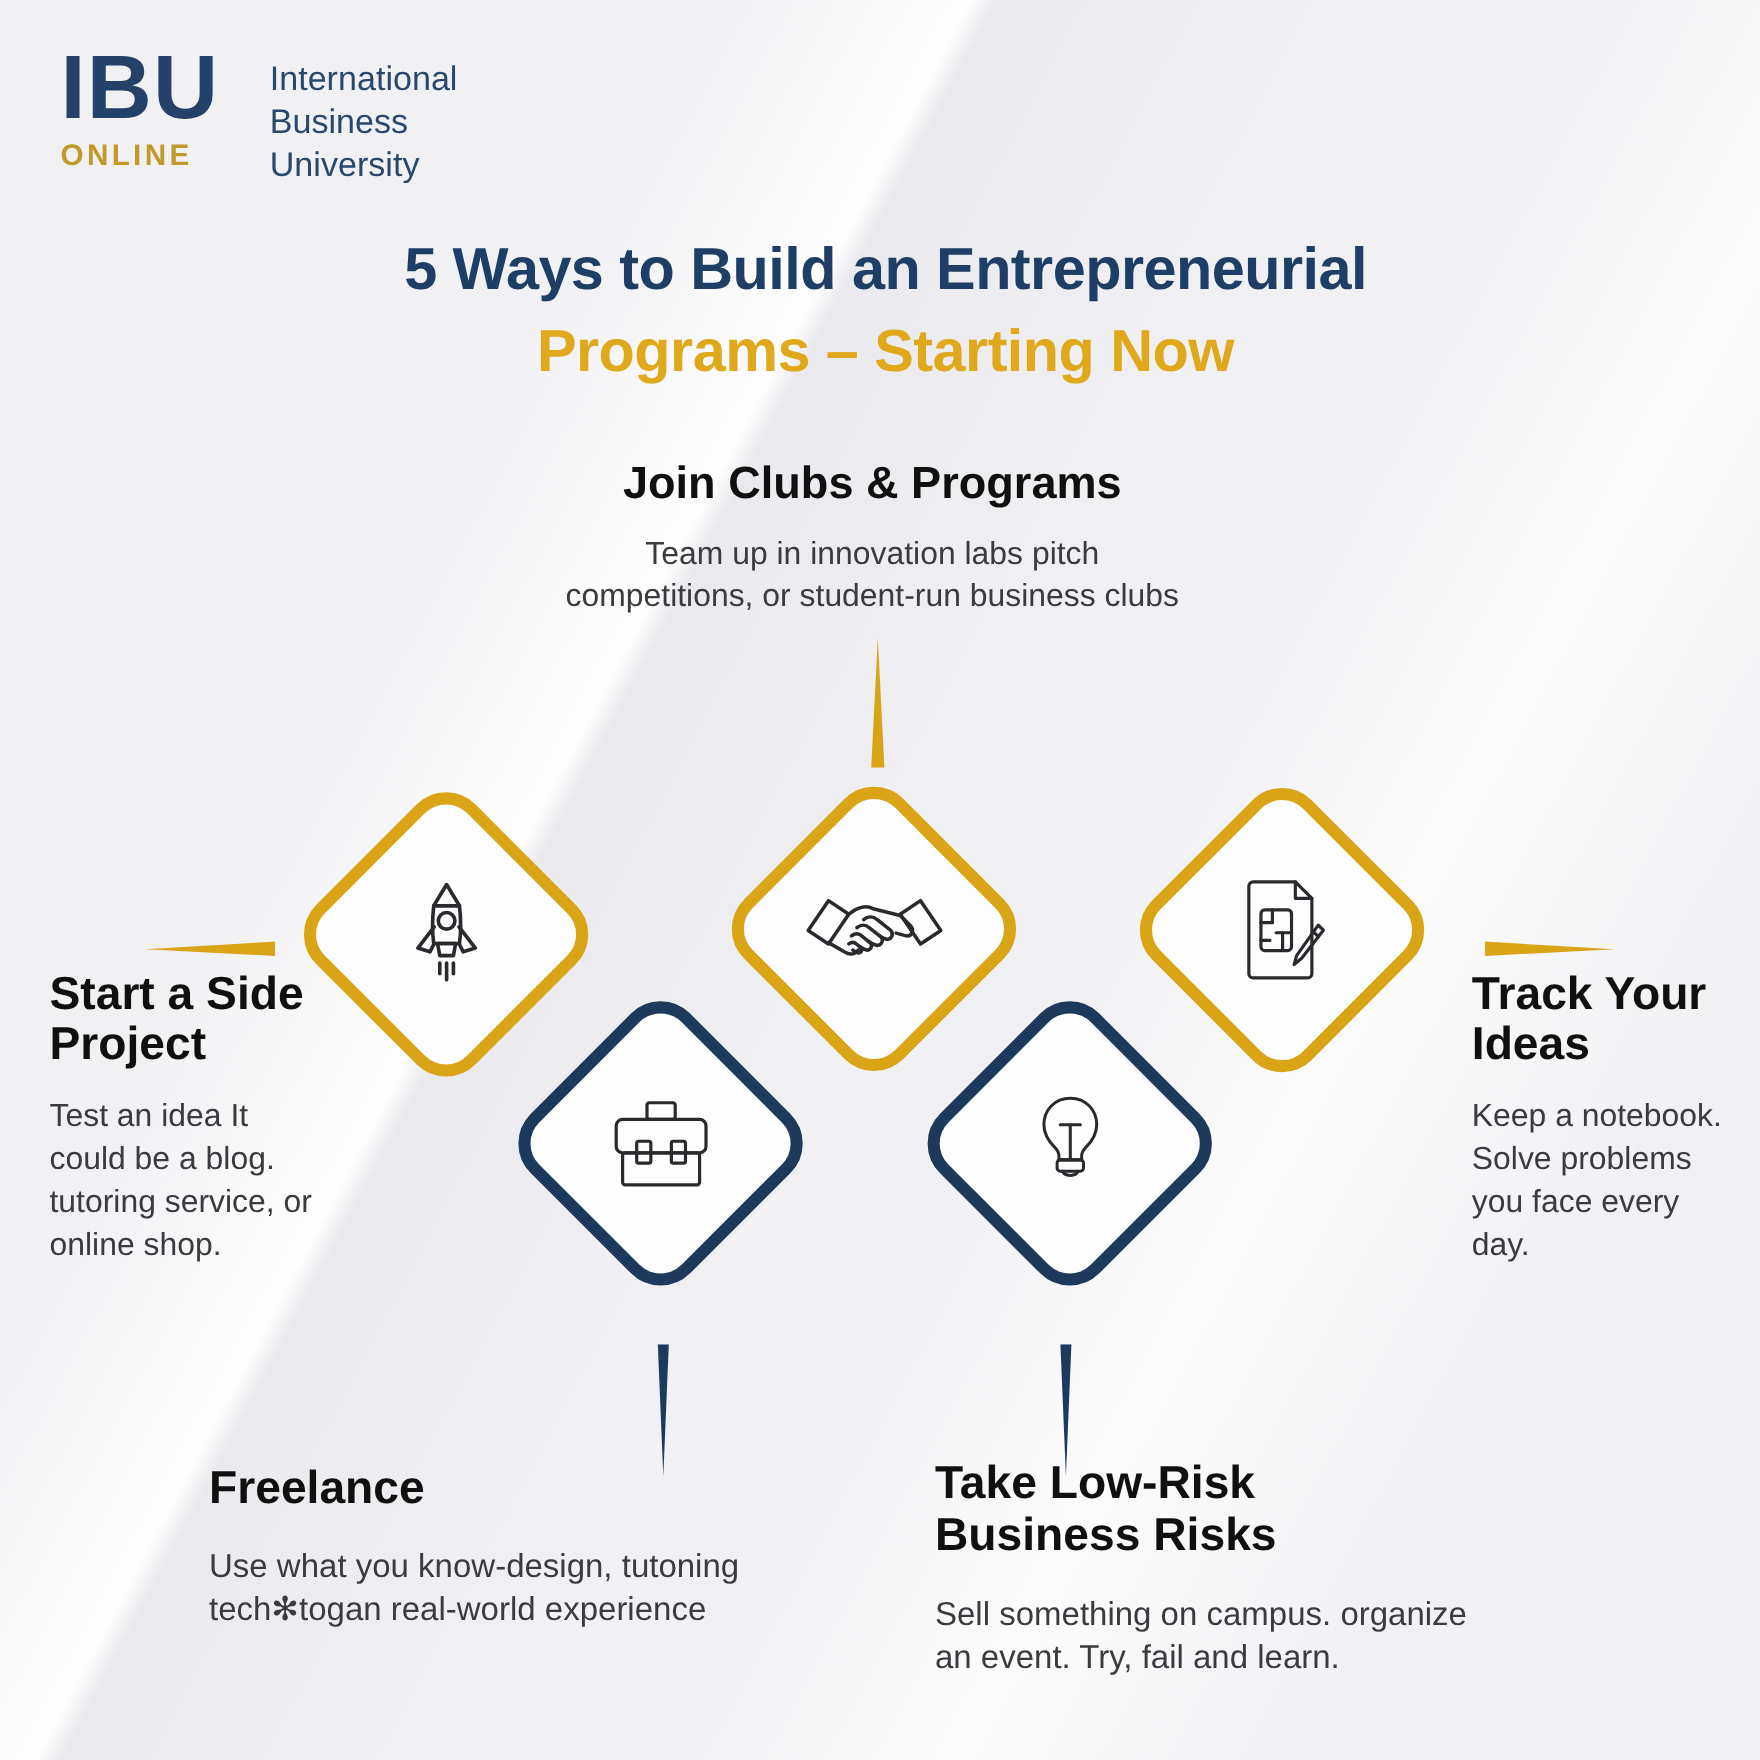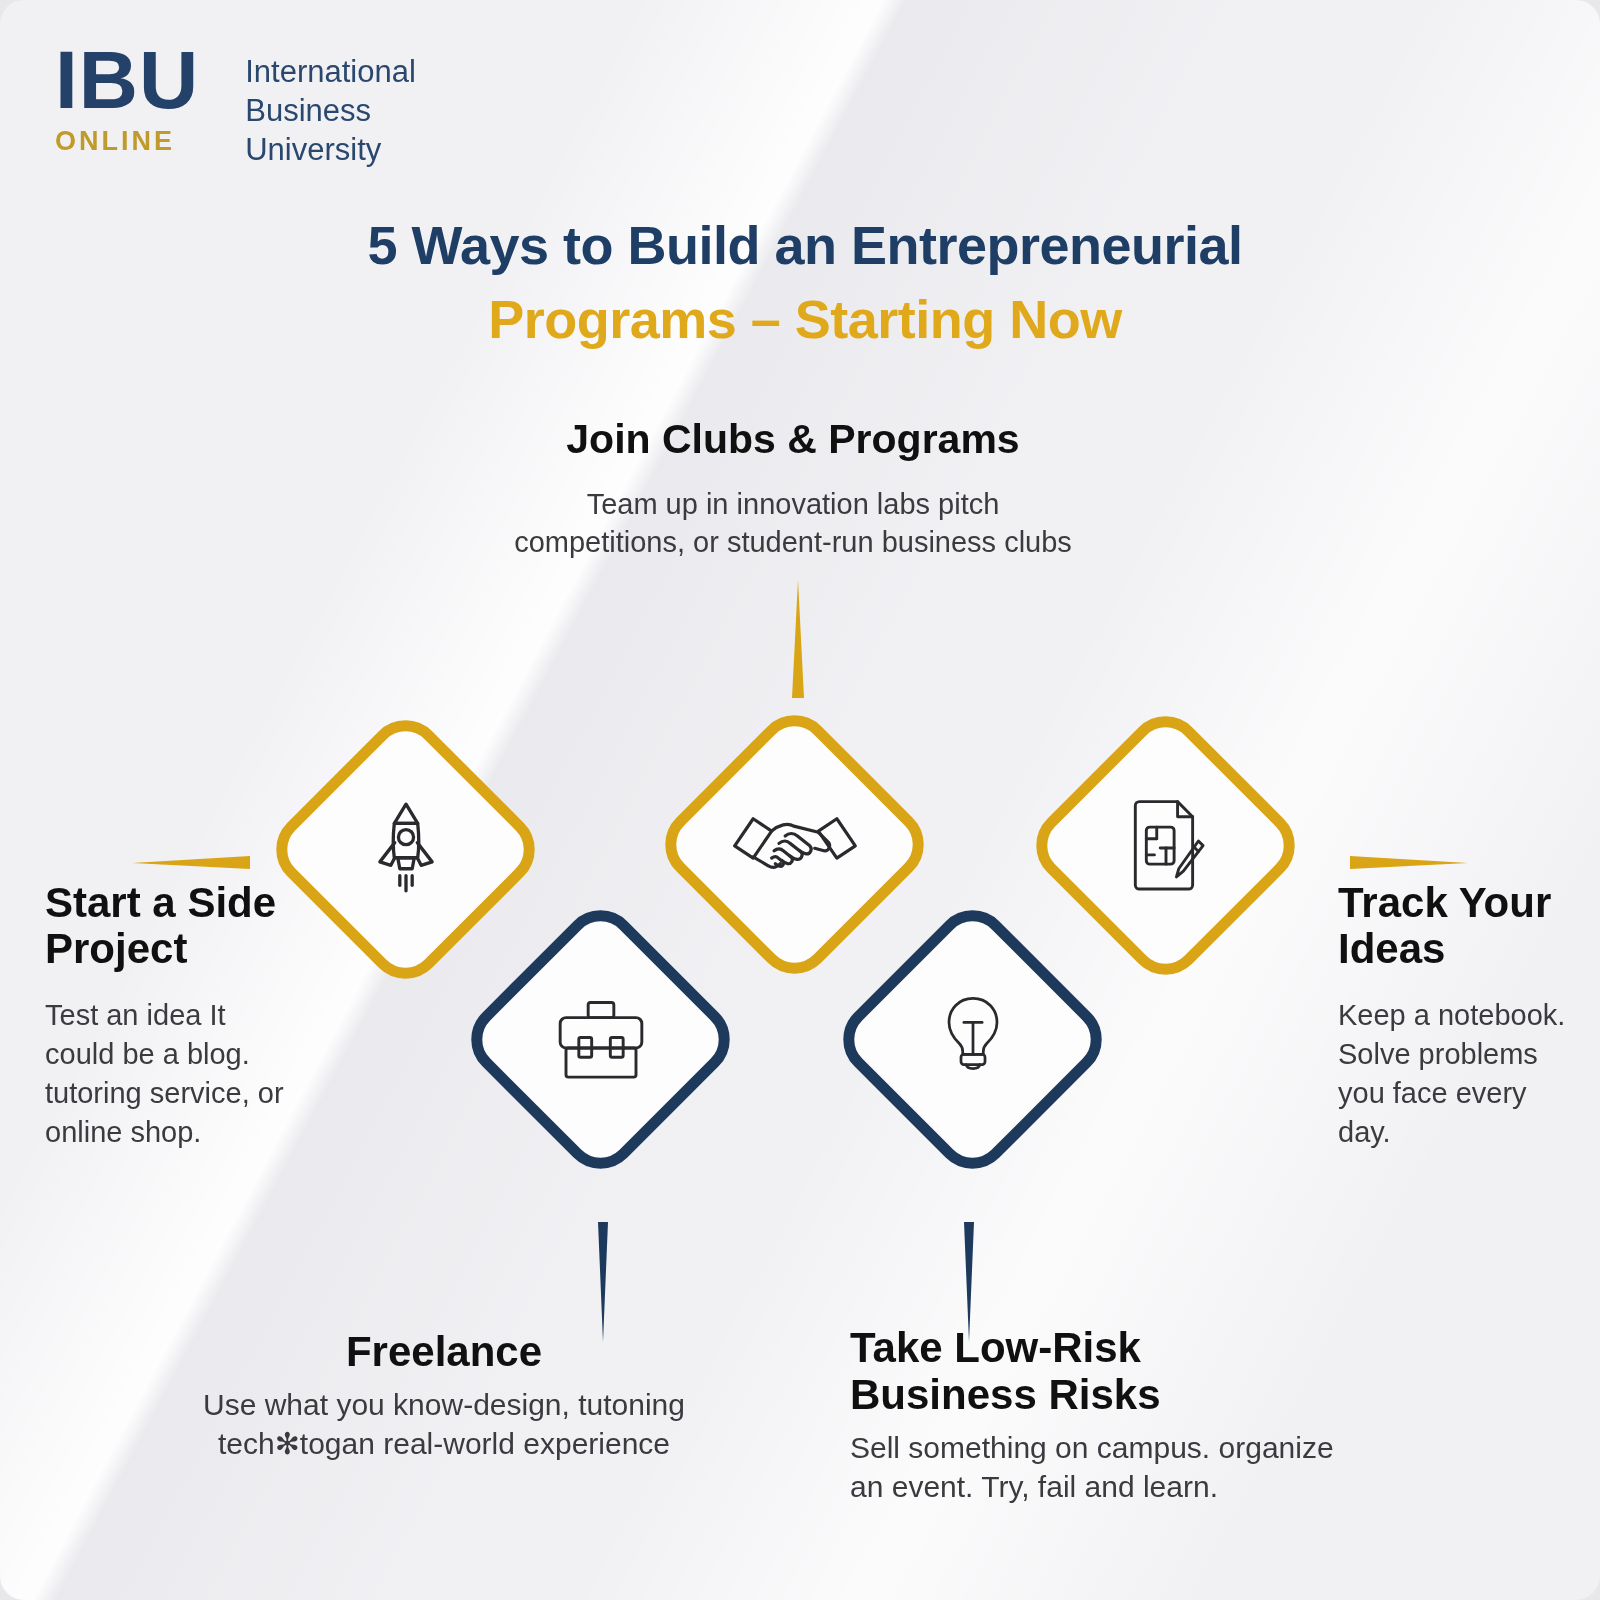--- a/index.html
+++ b/index.html
@@ -6,21 +6,20 @@
   html, body { background: #e8e8ea; }
   .canvas {
     position: relative;
     width: 1600px; height: 1600px;
     overflow: hidden;
     font-family: "Liberation Sans", sans-serif;
     background:
       linear-gradient(118deg, rgba(255,255,255,0) 26%, rgba(255,255,255,0.9) 36%, rgba(222,222,228,0.35) 37%, rgba(255,255,255,0) 52%),
       linear-gradient(118deg, rgba(255,255,255,0) 58%, rgba(255,255,255,0.75) 70%, rgba(255,255,255,0) 84%),
       #f1f1f4;
-    border-radius: 24px;
   }
 
   
   .logo { position: absolute; left: 55px; top: 42px; display: flex; gap: 46px; }
   .logo-acronym { font-size: 82px; font-weight: 700; color: #24416a; letter-spacing: 1px; line-height: 0.92; }
   .logo-online { font-size: 27px; font-weight: 700; color: #c09a2b; letter-spacing: 3px; margin-top: 9px; }
   .logo-name { padding-top: 10px; font-size: 31px; color: #2a486e; line-height: 1.26; font-weight: 400; }
 
   
   .title { position: absolute; left: 0; right: 0; top: 208px; text-align: center; font-weight: 700; font-size: 54px; line-height: 74px; letter-spacing: -0.5px; padding-left: 10px; }
@@ -35,23 +34,23 @@
   .join-clubs { position: absolute; left: 0; right: 14px; top: 416px; text-align: center; }
   .join-clubs .blk-heading { font-size: 41px; margin-bottom: 22px; }
   .join-clubs .blk-body { font-size: 29px; line-height: 38px; }
 
   .side-project { position: absolute; left: 45px; top: 880px; width: 330px; }
   .side-project .blk-heading, .track-ideas .blk-heading { font-size: 42px; line-height: 46px; }
   .side-project .blk-body, .track-ideas .blk-body { margin-top: 24px; font-size: 29px; line-height: 39px; }
 
   .track-ideas { position: absolute; left: 1338px; top: 880px; width: 270px; }
 
-  .freelance { position: absolute; left: 190px; top: 1328px; width: 508px; text-align: center; }
+  .freelance { position: absolute; left: 190px; top: 1328px; width: 508px; text-align: left; }
   .freelance .blk-heading, .low-risk .blk-heading { font-size: 42px; line-height: 47px; }
-  .freelance .blk-body, .low-risk .blk-body { margin-top: 10px; font-size: 30px; line-height: 39px; }
+  .freelance .blk-body, .low-risk .blk-body { margin-top: 30px; font-size: 30px; line-height: 39px; }
 
   .low-risk { position: absolute; left: 850px; top: 1324px; width: 570px; text-align: left; }
 
   
   .diamond {
     position: absolute; width: 205px; height: 205px;
     transform: rotate(45deg);
     border-radius: 38px;
     background: #fdfdfe;
     border: 11px solid #d9a415;

